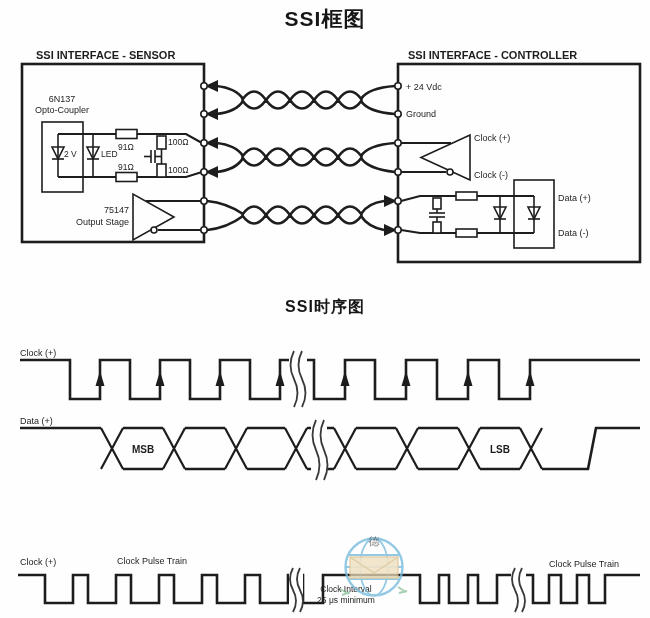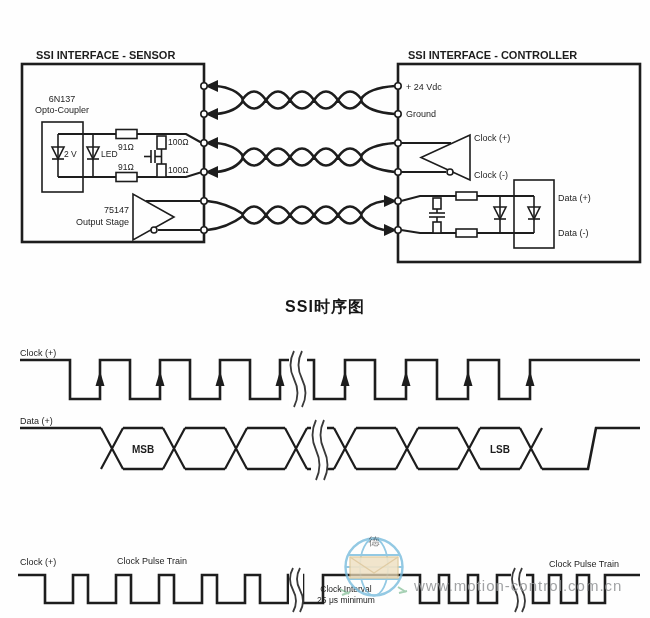--- a/index.html
+++ b/index.html
@@ -27,20 +27,21 @@
   .wm{position:absolute;pointer-events:none;}
   .wm-company{font-size:19px;font-weight:bold;letter-spacing:2px;}
   .wm-phone{font-size:22px;font-weight:bold;letter-spacing:1px;}
   .wm-site{font-size:15px;letter-spacing:1px;}
 </style>
 </head>
 <body>
 
 <div class="page">
 
+  <div class="title t1">SSI框图</div>
   <div class="title t2">SSI时序图</div>
 
   <svg style="top:40px" width="650" height="232" viewBox="0 40 650 232">
 
     <g>
       <text class="boxtitle" x="36" y="59">SSI INTERFACE - SENSOR</text>
       <rect class="boxline" x="22" y="64" width="182" height="178"></rect>
 
       <g>
         <text class="lbl" x="62" y="102" text-anchor="middle">6N137</text>
@@ -258,15 +259,14 @@
       <circle cx="36" cy="34" r="28.5" stroke="#79bcdd" stroke-width="2.4" fill="none"></circle>
       <ellipse cx="36" cy="34" rx="14" ry="28.5" stroke="#79bcdd" stroke-width="1.8" fill="none"></ellipse>
       <path d="M10,22 H62 M8,34 H64 M10,46 H62" stroke="#79bcdd" stroke-width="1.8" fill="none"></path>
       <rect x="12" y="24" width="48" height="21" fill="#ecdcba" stroke="#d9c08e" stroke-width="1.4" opacity="0.92"></rect>
       <path d="M12,24 L36,40 L60,24" stroke="#d9c08e" stroke-width="1.4" fill="none"></path>
     </g>
     <text x="36" y="12" text-anchor="middle" font-size="11" fill="#4ea36b" opacity="0.6">德</text>
     <path d="M2,56 l9,5 M4,62 l8,-3" stroke="#4ea36b" stroke-width="2" opacity="0.5"></path>
     <path d="M60,54 l8,5 M61,60 l8,-2" stroke="#4ea36b" stroke-width="2" opacity="0.5"></path>
   </svg>
-  <div class="wm wm-site" style="top:577px;left:414px;color:#97999b;opacity:.9">www.motion-control.com.cn</div>
 
 </div>
 
 </body></html>

